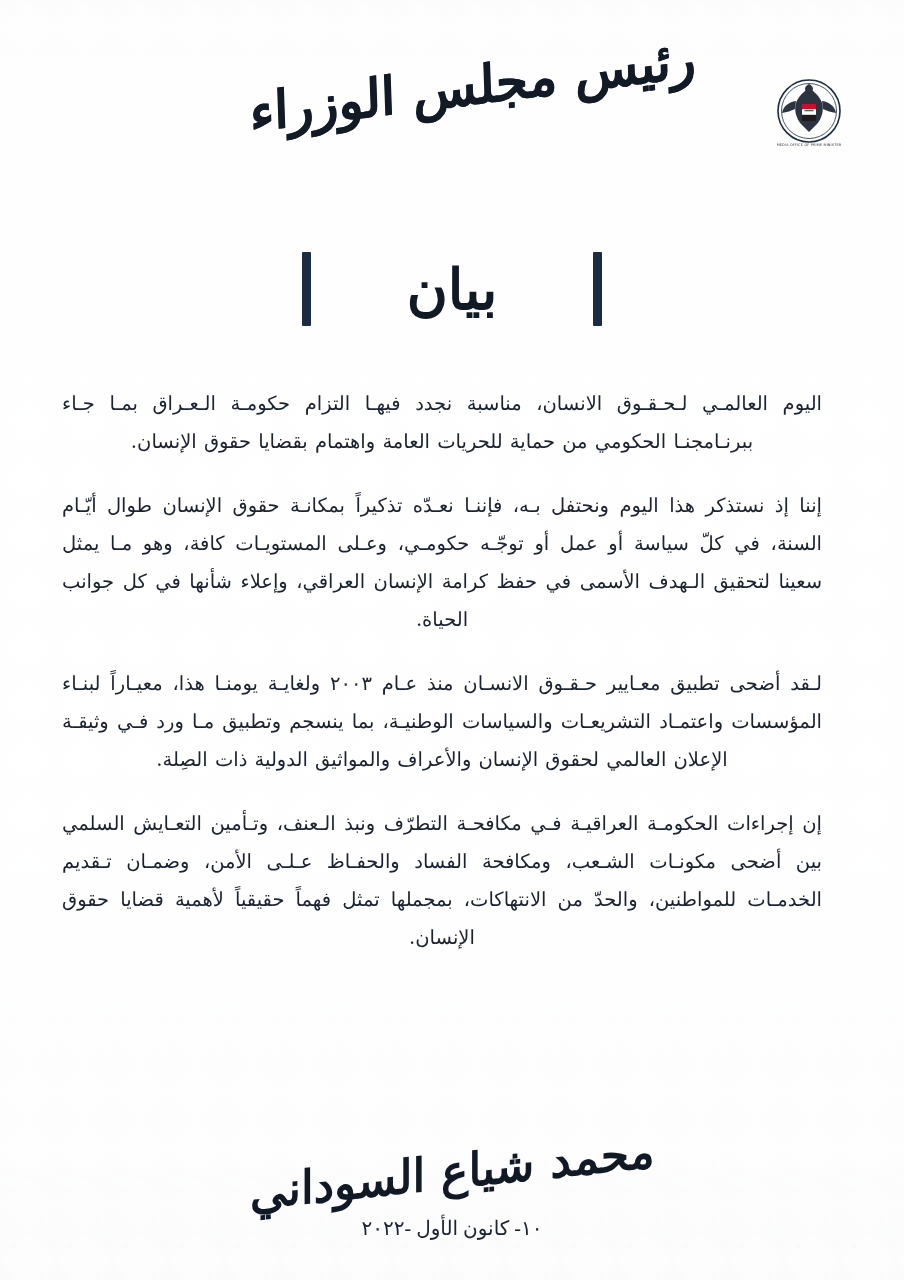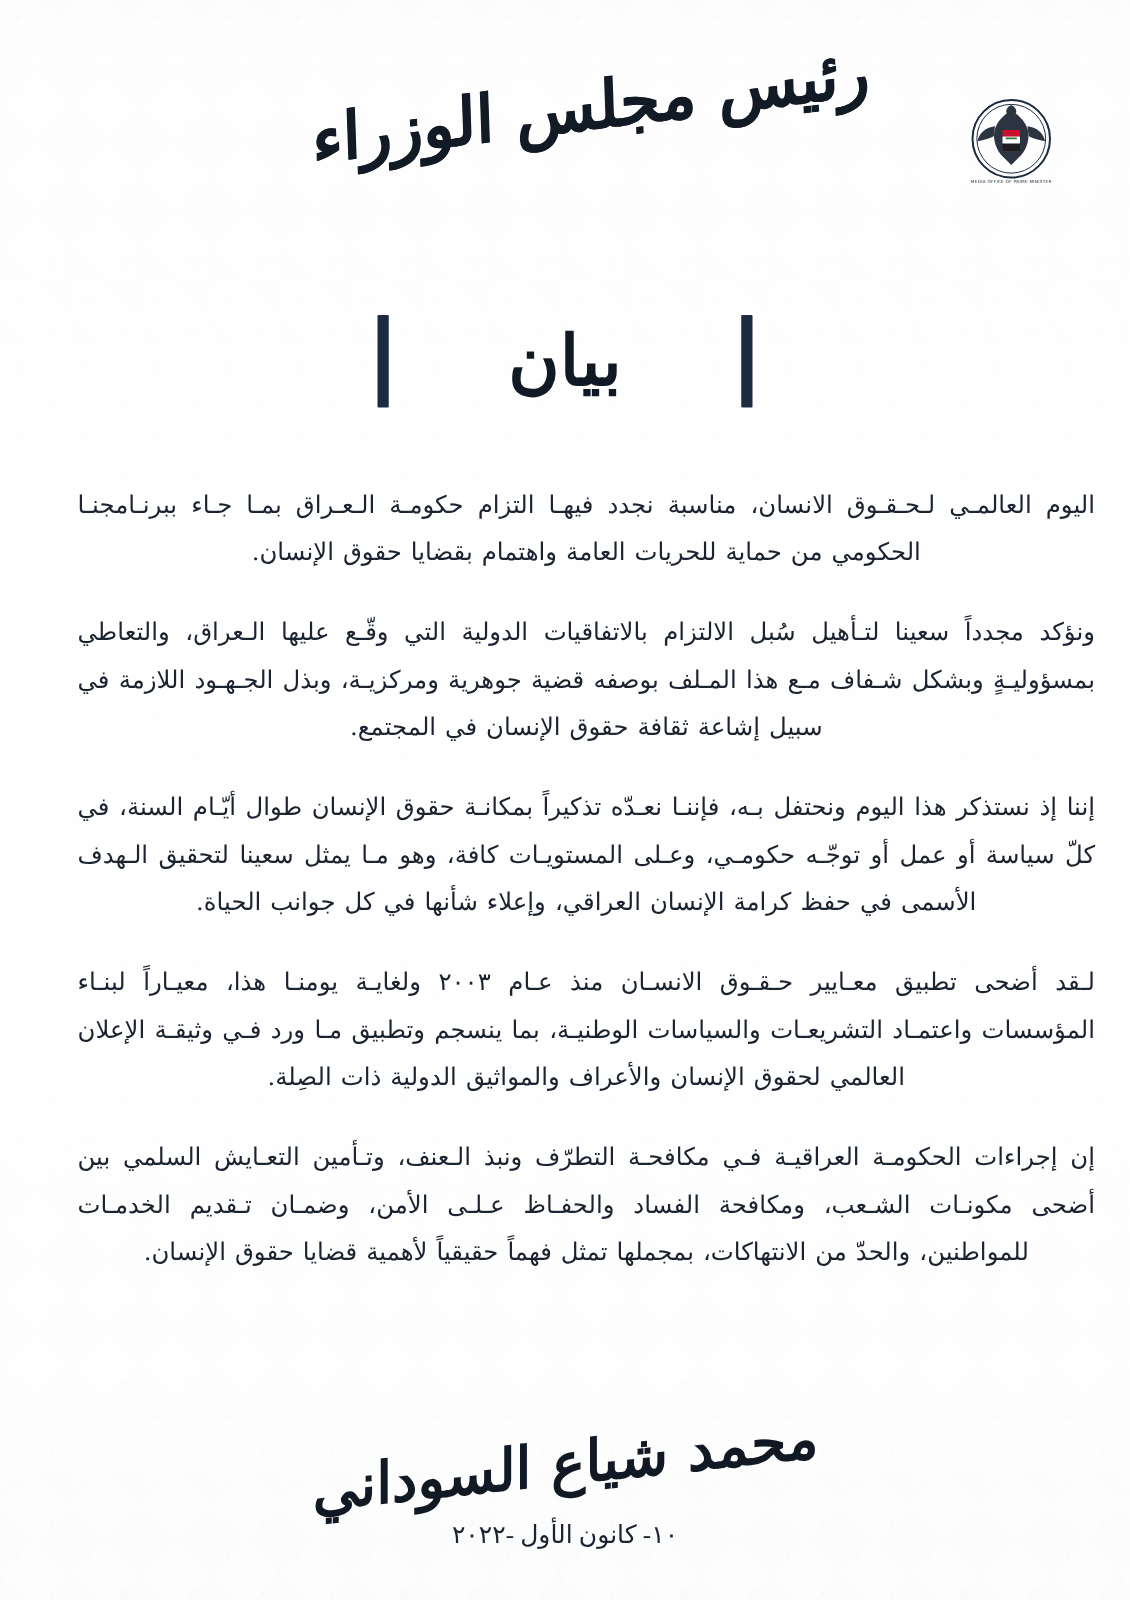--- a/index.html
+++ b/index.html
@@ -98,21 +98,21 @@
   .bayan-word {
     font-family: "DejaVu Serif", "Liberation Serif", serif;
     font-size: 56px;
     font-weight: 700;
     color: #111924;
     line-height: 1;
   }
 
   
   .body-text {
-    padding: 36px 28px 0 62px;
+    padding: 36px 82px 0 62px;
   }
   .para {
     font-family: "DejaVu Serif", "Liberation Serif", serif;
     font-size: 19.5px;
     line-height: 1.95;
     color: #1b2330;
     text-align: justify;
     text-align-last: center;
     margin: 0 0 26px 0;
     direction: rtl;
@@ -182,21 +182,20 @@
   </div>
 
   <div class="bayan-row">
     <span class="bayan-rule"></span>
     <span class="bayan-word">بيان</span>
     <span class="bayan-rule"></span>
   </div>
 
   <div class="body-text">
     <p class="para">اليوم العالمـي لـحـقـوق الانسان، مناسبة نجدد فيهـا التزام حكومـة الـعـراق بمـا جـاء ببرنـامجنـا الحكومي من حماية للحريات العامة واهتمام بقضايا حقوق الإنسان.</p>
-    <p class="para">ونؤكد مجدداً سعينا لتـأهيل سُبل الالتزام بالاتفاقيات الدولية التي وقّـع عليها الـعراق، والتعاطي بمسؤوليـةٍ وبشكل شـفاف مـع هذا المـلف بوصفه قضية جوهرية ومركزيـة، وبذل الجـهـود اللازمة في سبيل إشاعة ثقافة حقوق الإنسان في المجتمع.</p>
     <p class="para">إننا إذ نستذكر  هذا اليوم ونحتفل بـه، فإننـا نعـدّه تذكيراً بمكانـة حقوق الإنسان طوال أيّـام السنة، في كلّ سياسة أو عمل أو توجّـه حكومـي، وعـلى المستويـات كافة، وهو مـا يمثل سعينا لتحقيق الـهدف الأسمى في حفظ كرامة الإنسان العراقي، وإعلاء شأنها في كل جوانب الحياة.</p>
     <p class="para">لـقد أضحى تطبيق معـايير حـقـوق الانسـان منذ عـام ٢٠٠٣ ولغايـة يومنـا هذا، معيـاراً لبنـاء المؤسسات واعتمـاد التشريعـات والسياسات الوطنيـة، بما ينسجم وتطبيق مـا ورد فـي وثيقـة الإعلان العالمي لحقوق الإنسان والأعراف والمواثيق الدولية ذات الصِلة.</p>
     <p class="para">إن إجراءات الحكومـة العراقيـة فـي مكافحـة التطرّف ونبذ الـعنف، وتـأمين التعـايش السلمي بين أضحى مكونـات الشـعب، ومكافحة الفساد والحفـاظ عـلـى الأمن، وضمـان تـقديم الخدمـات للمواطنين، والحدّ من الانتهاكات، بمجملها تمثل فهماً حقيقياً لأهمية قضايا حقوق الإنسان.</p>
   </div>
 
   <div class="signature-block">
     <div class="signature">محمد شياع السوداني</div>
     <div class="sig-date">١٠- كانون الأول -٢٠٢٢</div>
   </div>
 

